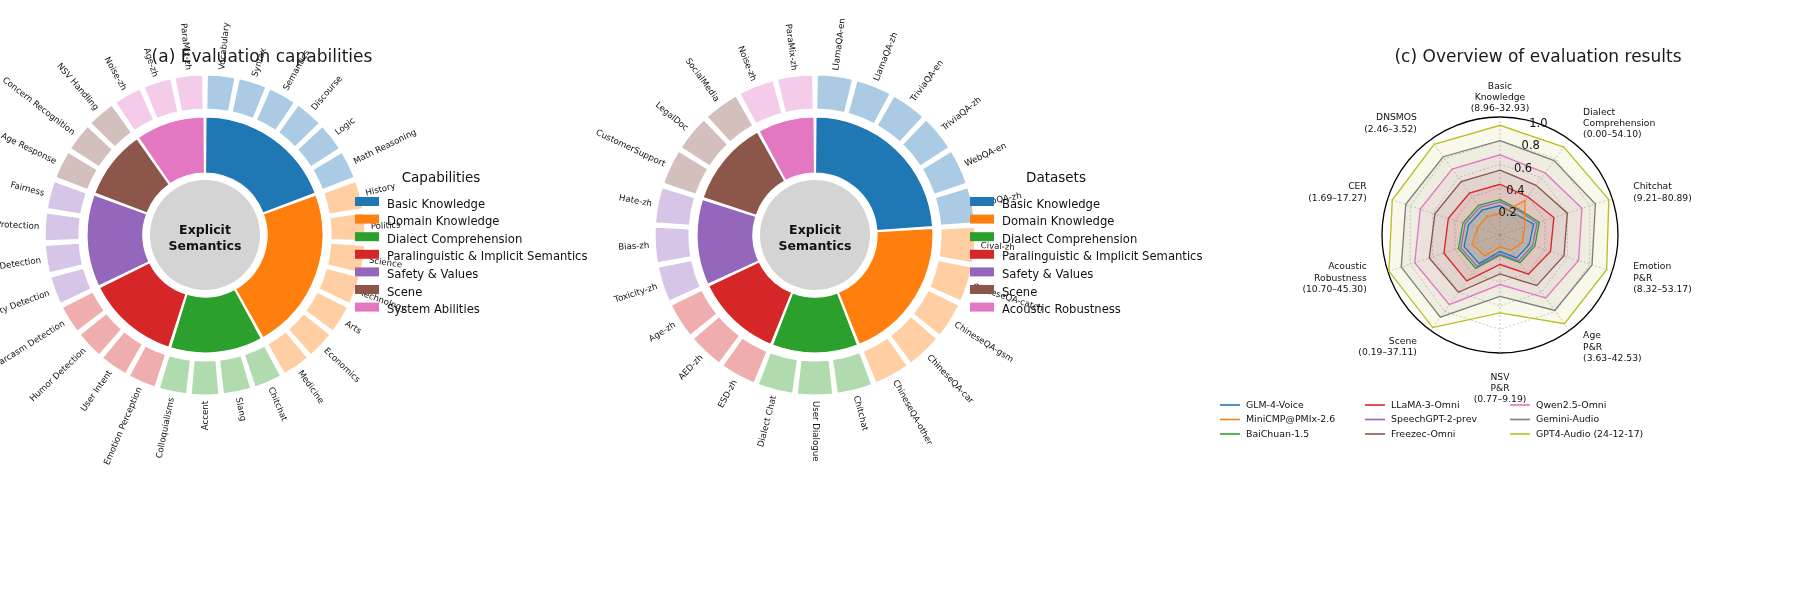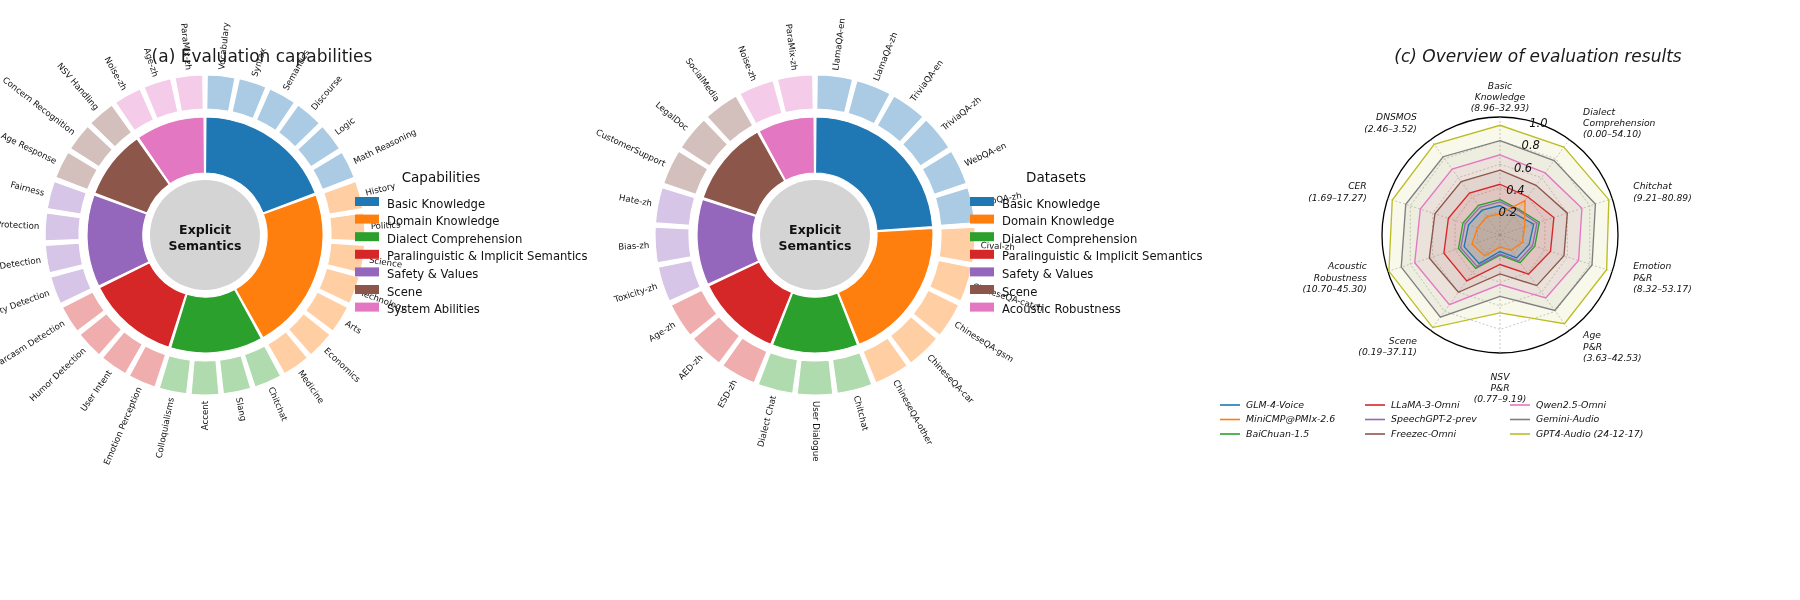--- a/index.html
+++ b/index.html
@@ -1,21 +1,21 @@
 <!DOCTYPE html>
 <html><head>
 <meta charset="utf-8">
 <style>
   html,body{margin:0;padding:0;background:#ffffff;}
   body{width:1800px;height:600px;overflow:hidden;font-family:"DejaVu Sans",sans-serif;color:#000;}
   .figure{position:relative;width:1800px;height:600px;}
   .panel{position:absolute;top:0;height:600px;}
   #panel-a{left:0;width:600px;}
   #panel-b{left:600px;width:600px;}
-  #panel-c{left:1200px;width:600px;font-style:italic;}
+  #panel-c{left:1200px;width:600px;}
   .panel-title{position:absolute;top:46px;width:100%;text-align:center;font-size:17px;font-family:"DejaVu Sans",sans-serif;color:#1a1a1a;}
   #panel-a .panel-title{left:-38px;}
   #panel-b .panel-title{left:-30px;}
   #panel-c .panel-title{left:38px;}
   svg{display:block;overflow:visible;}
   .sun-label{font-size:8.6px;font-family:"DejaVu Sans",sans-serif;fill:#111;}
   .hub-text{font-size:12.5px;font-weight:bold;font-family:"DejaVu Sans",sans-serif;fill:#111;}
   .legend-title{font-size:13.5px;font-family:"DejaVu Sans",sans-serif;fill:#111;}
   .legend-label{font-size:11.6px;font-family:"DejaVu Sans",sans-serif;fill:#111;}
   .radar-axis-label{font-size:9.2px;font-family:"DejaVu Sans",sans-serif;fill:#111;}

